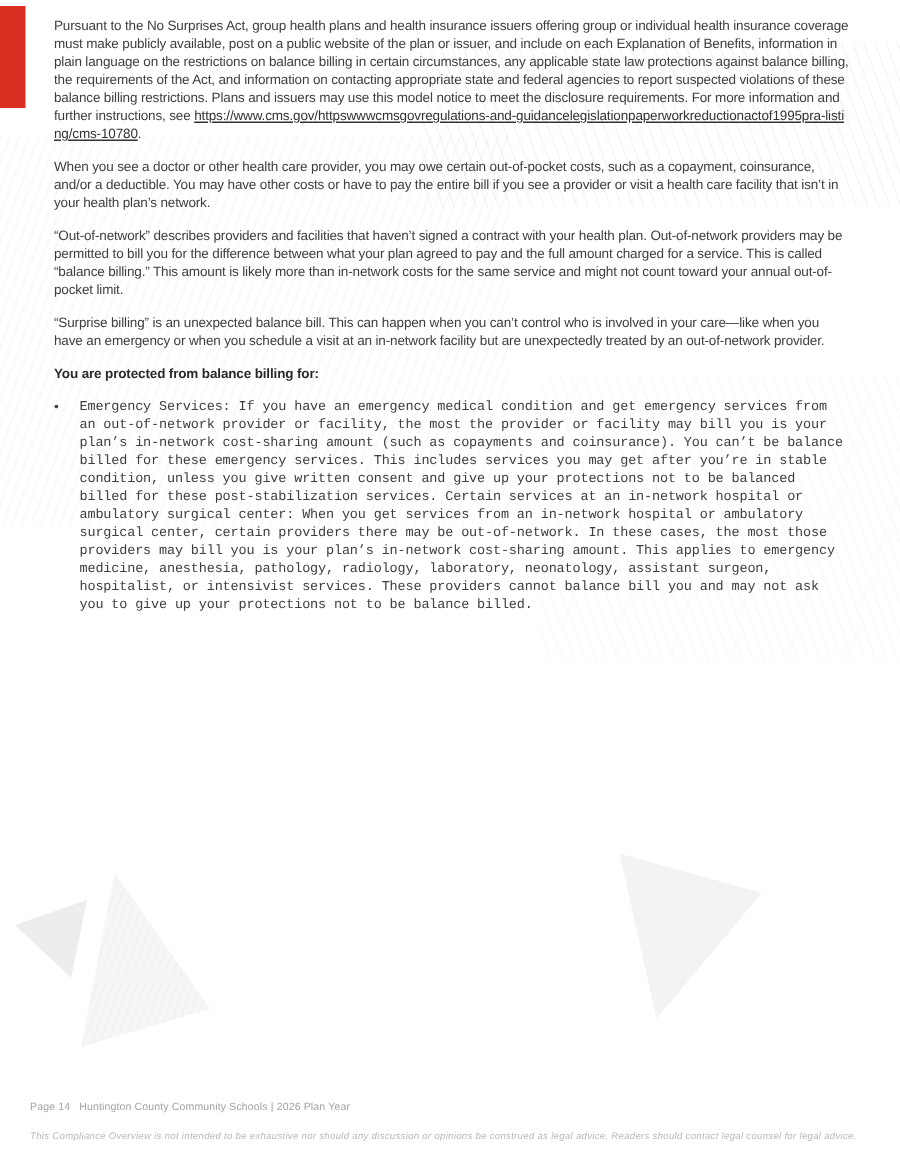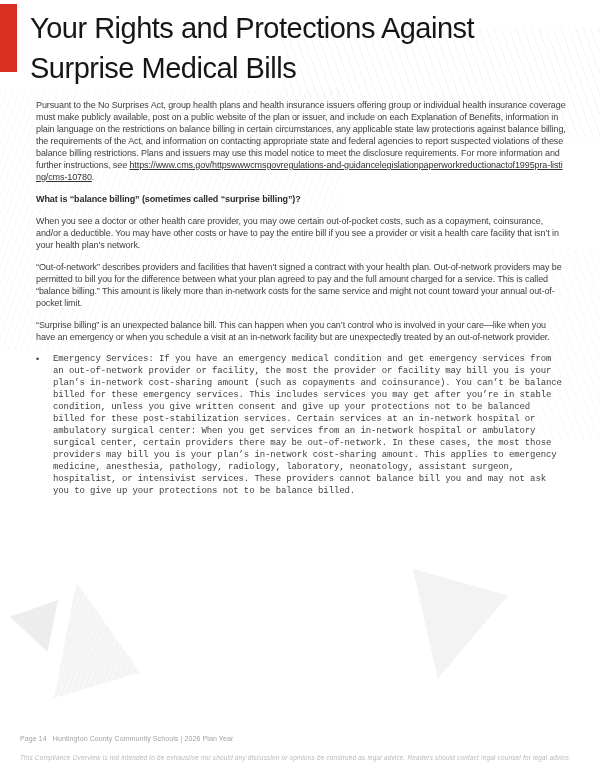--- a/index.html
+++ b/index.html
@@ -75,35 +75,34 @@
 <div class="page">
 
   <div class="watermark hatch-tr"></div>
   <div class="watermark hatch-left"></div>
   <div class="watermark hatch-mid"></div>
   <div class="watermark tri1"></div>
   <div class="watermark tri2"></div>
   <div class="watermark tri3"></div>
 
   <div class="accent-bar"></div>
-  <h1 class="doc-title">Your Rights and Protections Against Surprise Medical Bills</h1>
 
   <div class="content">
 
     <p><span>Pursuant to the No Surprises Act, group health plans and health insurance issuers offering group or individual health insurance coverage must make publicly available, post on a public website of the plan or issuer, and include on each Explanation of Benefits, information in plain language on the restrictions on balance billing in certain circumstances, any applicable state law protections against balance billing, the requirements of the Act, and information on contacting appropriate state and federal agencies to report suspected violations of these balance billing restrictions. Plans and issuers may use this model notice to meet the disclosure requirements. For more information and further instructions, see </span><a class="doc-link">https://www.cms.gov/httpswwwcmsgovregulations-and-guidancelegislationpaperworkreductionactof1995pra-listing/cms-10780</a><span>.</span></p>
 
 
-    <p class="para-heading">What is “balance billing” (sometimes called “surprise billing”)?</p>
 
     <p>When you see a doctor or other health care provider, you may owe certain out-of-pocket costs, such as a copayment, coinsurance, and/or a deductible. You may have other costs or have to pay the entire bill if you see a provider or visit a health care facility that isn’t in your health plan’s network.</p>
 
     <p>“Out-of-network” describes providers and facilities that haven’t signed a contract with your health plan. Out-of-network providers may be permitted to bill you for the difference between what your plan agreed to pay and the full amount charged for a service. This is called “balance billing.” This amount is likely more than in-network costs for the same service and might not count toward your annual out-of-pocket limit.</p>
 
     <p>“Surprise billing” is an unexpected balance bill. This can happen when you can’t control who is involved in your care—like when you have an emergency or when you schedule a visit at an in-network facility but are unexpectedly treated by an out-of-network provider.</p>
 
+    <p class="para-heading">You are protected from balance billing for:</p>
 
     <div class="bullet-row">
       <span class="bullet-marker">•</span>
       <span class="bullet-text">Emergency Services: If you have an emergency medical condition and get emergency services from an out-of-network provider or facility, the most the provider or facility may bill you is your plan’s in-network cost-sharing amount (such as copayments and coinsurance). You can’t be balance billed for these emergency services. This includes services you may get after you’re in stable condition, unless you give written consent and give up your protections not to be balanced billed for these post-stabilization services. Certain services at an in-network hospital or ambulatory surgical center: When you get services from an in-network hospital or ambulatory surgical center, certain providers there may be out-of-network. In these cases, the most those providers may bill you is your plan’s in-network cost-sharing amount. This applies to emergency medicine, anesthesia, pathology, radiology, laboratory, neonatology, assistant surgeon, hospitalist, or intensivist services.  These providers cannot balance bill you and may not ask you to give up your protections not to be balance billed.</span>
     </div>
 
   </div>
 
   <div class="footer-line"><span>Page 14</span><span class="sep"></span><span>Huntington County Community Schools | 2026 Plan Year</span></div>
 

